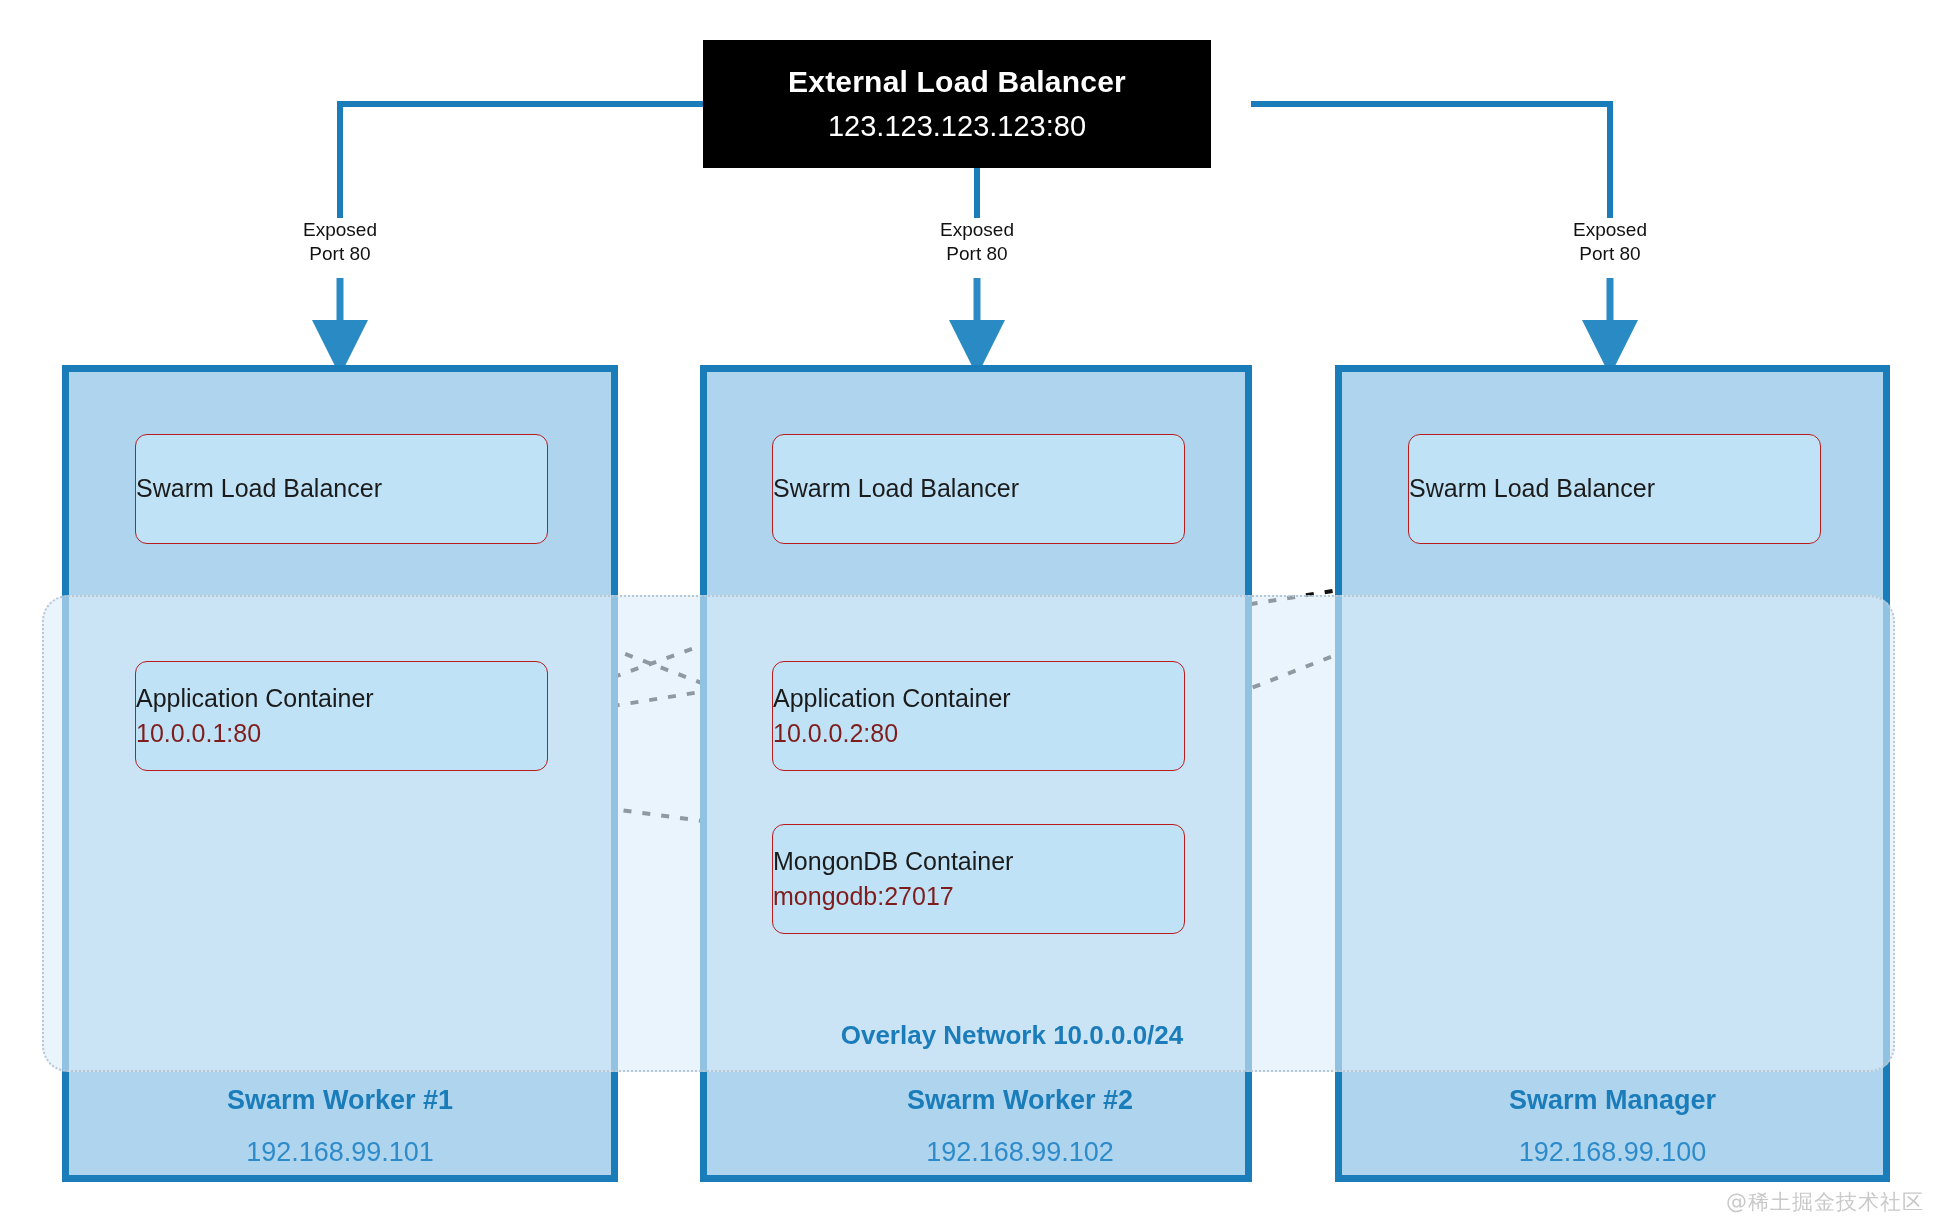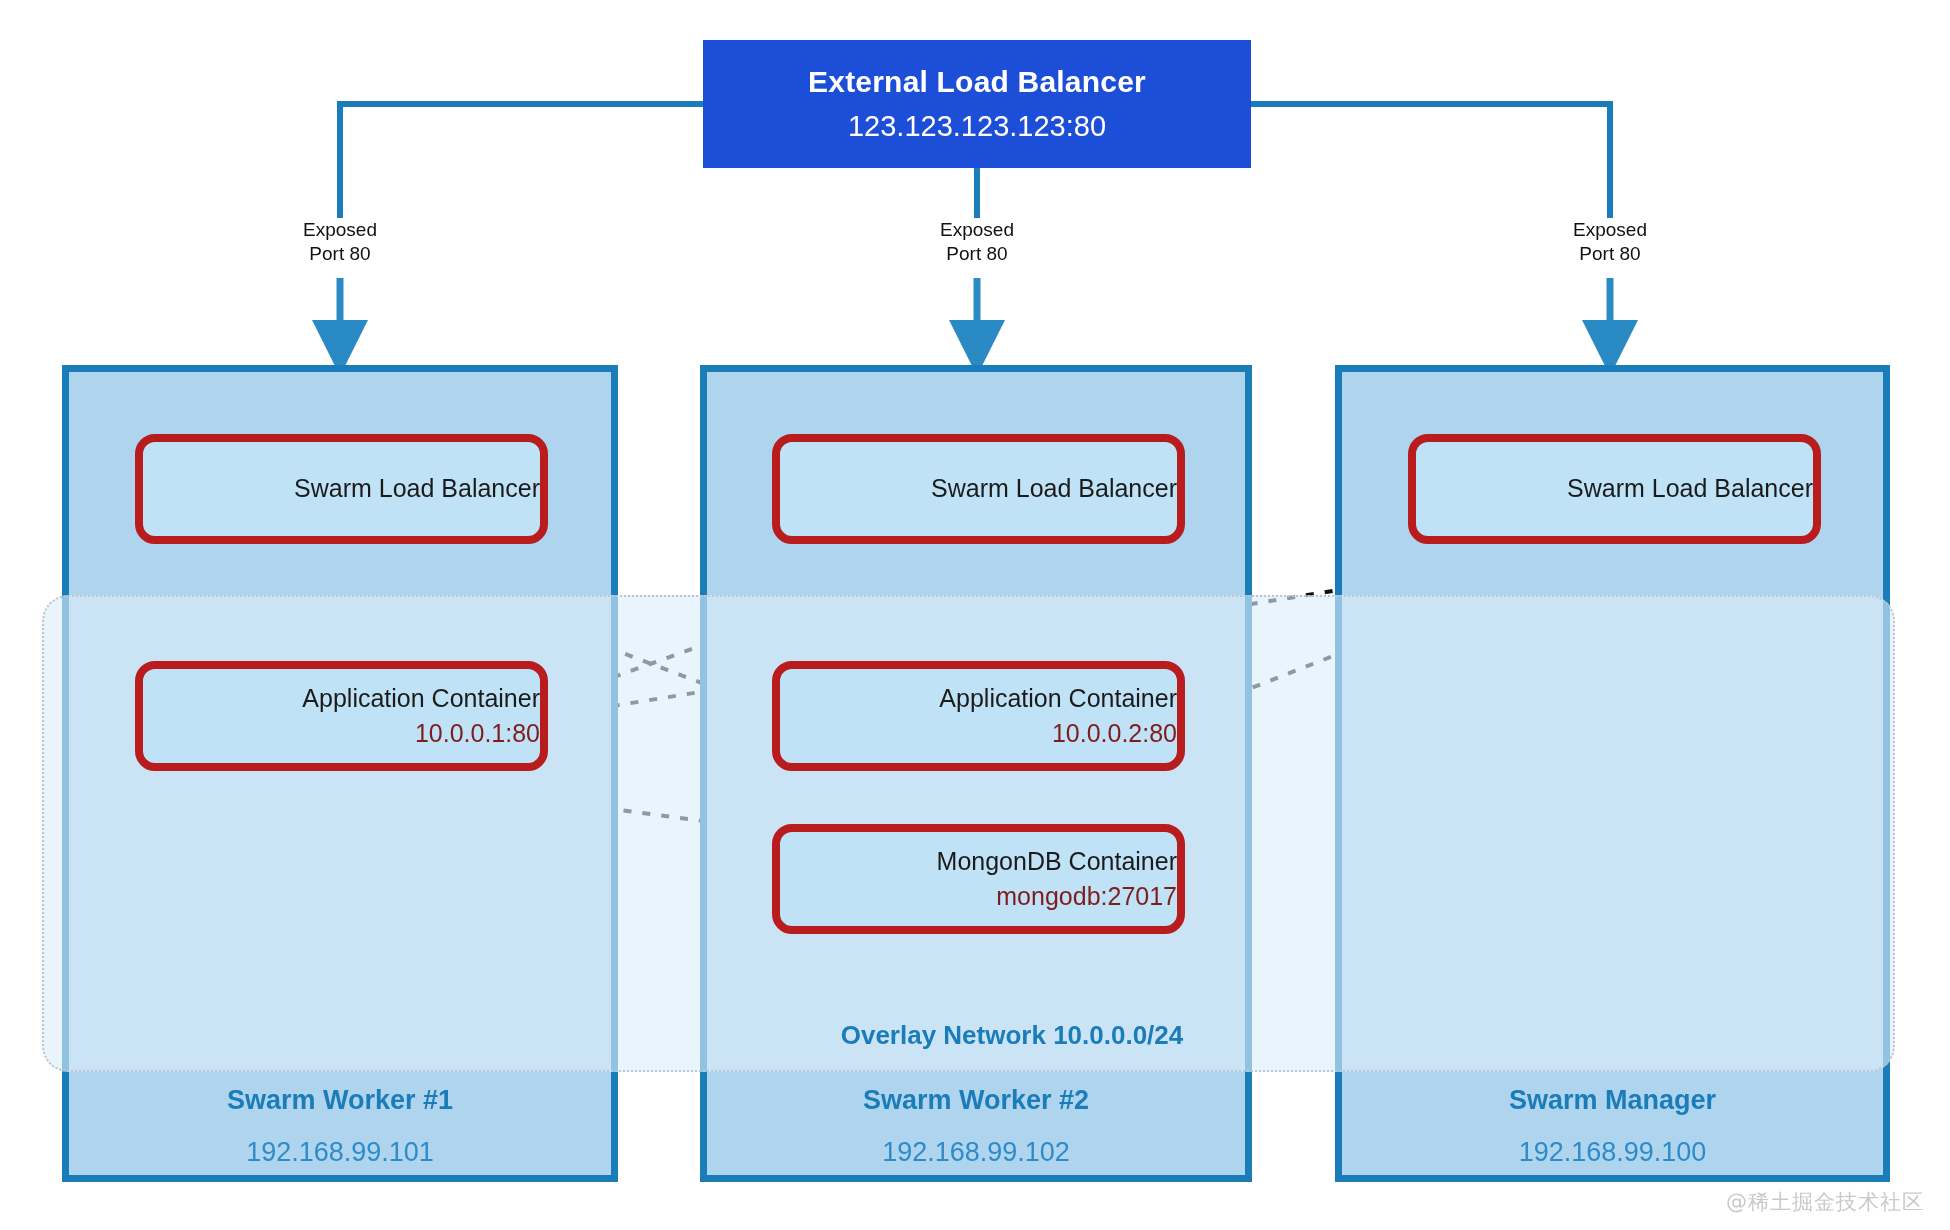--- a/index.html
+++ b/index.html
@@ -2,22 +2,22 @@
 <html><head>
 <meta charset="utf-8">
 <style>
   html,body{margin:0;padding:0;background:#ffffff;}
   body{font-family:"Liberation Sans","DejaVu Sans",sans-serif;}
   #canvas{position:relative;width:1950px;height:1230px;background:#ffffff;overflow:hidden;}
   #svg-layer{position:absolute;left:0;top:0;width:1950px;height:1230px;}
 
   
   .elb{
-    position:absolute;left:703px;top:40px;width:548px;height:128px;
-    background:#1d4ed8;display:flex;flex-direction:column;
+    position:absolute;left:703px;top:40px;width:508px;height:128px;
+    background:#000000;display:flex;flex-direction:column;
     align-items:center;justify-content:center;color:#ffffff;
     text-align:center;z-index:6;
   }
   .elb-title{font-size:30px;font-weight:bold;line-height:1.18;letter-spacing:.2px;}
   .elb-addr{font-size:29px;font-weight:normal;line-height:1.2;margin-top:10px;}
 
   
   .exposed{
     position:absolute;width:180px;text-align:center;color:#111111;
     font-size:19px;line-height:1.25;z-index:6;
@@ -51,22 +51,22 @@
     z-index:5;pointer-events:none;
   }
   #overlay-label{
     position:absolute;left:736px;top:1020px;width:552px;text-align:center;
     font-size:26px;font-weight:bold;color:#1b7cba;z-index:8;
   }
 
   
   .cbox{
     position:absolute;box-sizing:border-box;
-    border:8px solid #b91c1c;border-radius:20px;background:#bfe2f6;
-    display:flex;flex-direction:column;align-items:flex-end;justify-content:center;
+    border:1px solid #b91c1c;border-radius:12px;background:#bfe2f6;
+    display:flex;flex-direction:column;align-items:flex-start;justify-content:center;
     text-align:center;z-index:8;
   }
   .cbox-title{font-size:25px;color:#1b1b1b;line-height:1.25;}
   .cbox-sub{font-size:25px;color:#7f1d1d;line-height:1.25;margin-top:4px;}
 
   
   .slb-l{left:135px;top:434px;width:413px;height:110px;}
   .slb-m{left:772px;top:434px;width:413px;height:110px;}
   .slb-r{left:1408px;top:434px;width:413px;height:110px;}
   .app-l{left:135px;top:661px;width:413px;height:110px;}
@@ -173,21 +173,21 @@
   <div class="cbox slb-r">
     <div class="cbox-title">Swarm Load Balancer</div>
   </div>
 
   <div id="overlay-label">Overlay Network 10.0.0.0/24</div>
 
   <div class="node-foot" style="left:69px;width:542px;bottom:48px;">
     <div class="node-name">Swarm Worker #1</div>
     <div class="node-ip">192.168.99.101</div>
   </div>
-  <div class="node-foot" style="left:707px;width:538px;bottom:48px;">
+  <div class="node-foot" style="left:707px;width:538px;bottom:48px;padding-left:44px;">
     <div class="node-name">Swarm Worker #2</div>
     <div class="node-ip">192.168.99.102</div>
   </div>
   <div class="node-foot" style="left:1342px;width:541px;bottom:48px;border-radius:18px;">
     <div class="node-name">Swarm Manager</div>
     <div class="node-ip">192.168.99.100</div>
   </div>
 
   <div id="watermark">@稀土掘金技术社区</div>
 

